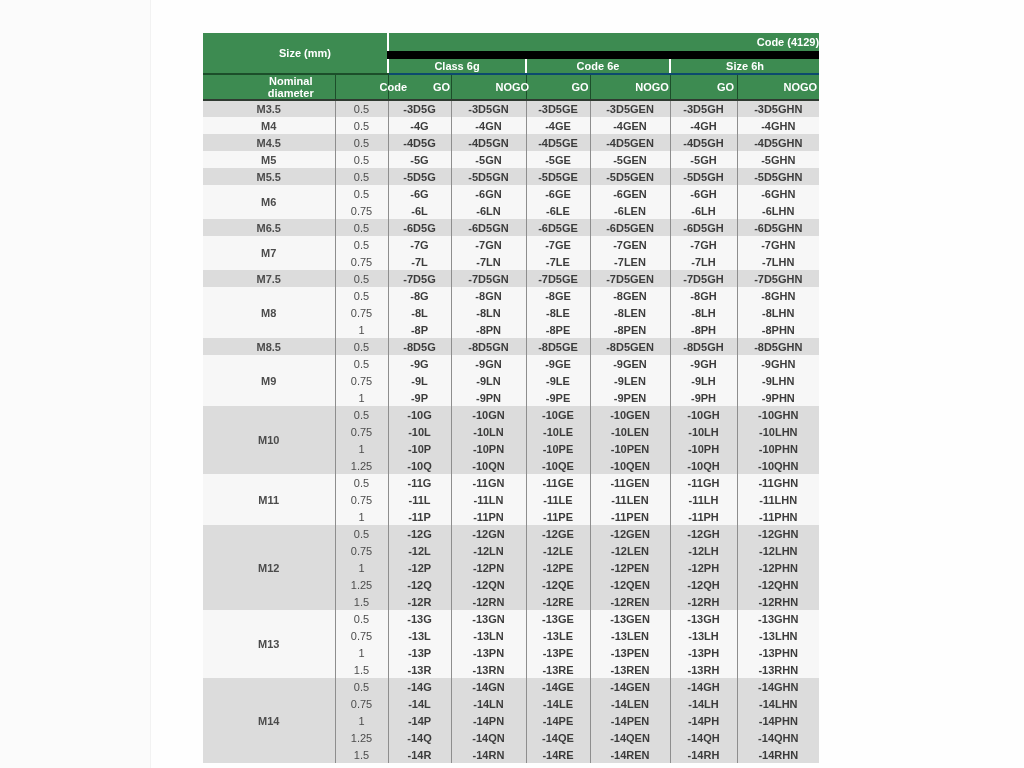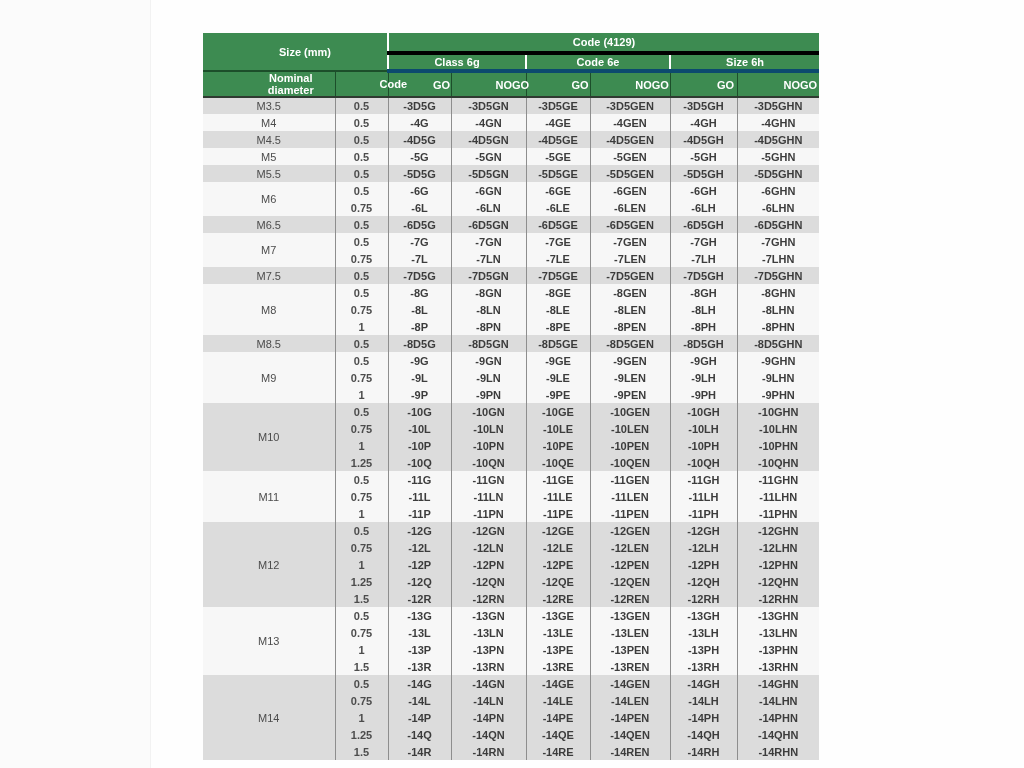--- a/index.html
+++ b/index.html
@@ -37,38 +37,38 @@
     font-weight: bold;
     font-size: 11px;
     padding: 0;
     text-align: center;
     vertical-align: middle;
   }
   tr.h1 th { height: 18px; }
   tr.h2 th { height: 14px; }
   tr.h3 th { height: 17px; padding-left: 44px; }
   th.size-group { border-right: 2px solid #ffffff; border-bottom: 2px solid #1c4e2a; padding-left: 20px; }
-  th.code-group { border-bottom: 4px solid #000000; }
-  th.class-cell { border-bottom: 4px solid #0c4a6e; }
+  th.code-group { border-bottom: 8px solid #000000; text-align: right; }
+  th.class-cell { border-bottom: 2px solid #0c4a6e; }
   th.class-sep  { border-right: 2px solid #ffffff; }
   tr.h3 th { border-bottom: 2px solid #2f3a31; }
   tr.h3 th.vsep { border-left: 1px solid #1c4e2a; }
   
   tbody tr { height: 17px; }
   tbody td {
     font-size: 11px;
     text-align: center;
     vertical-align: middle;
     padding: 0;
     white-space: nowrap;
   }
   tr.shaded td { background: #dcdcdc; }
   tr.light  td { background: #f7f7f7; }
-  td.diam  { color: #4c4c4c; font-weight: normal; }
-  td.pitch { color: #4c4c4c; font-weight: bold; border-left: 1px solid #8e8e8e; }
+  td.diam  { color: #4c4c4c; font-weight: bold; }
+  td.pitch { color: #4c4c4c; font-weight: normal; border-left: 1px solid #8e8e8e; }
   td.code  { color: #3c3c3c; font-weight: bold;   border-left: 1px solid #8e8e8e; }
 </style>
 </head>
 <body>
 
 <div class="page">
   <div class="page-margin"></div>
 
   <table class="gauge-table">
     <colgroup>

